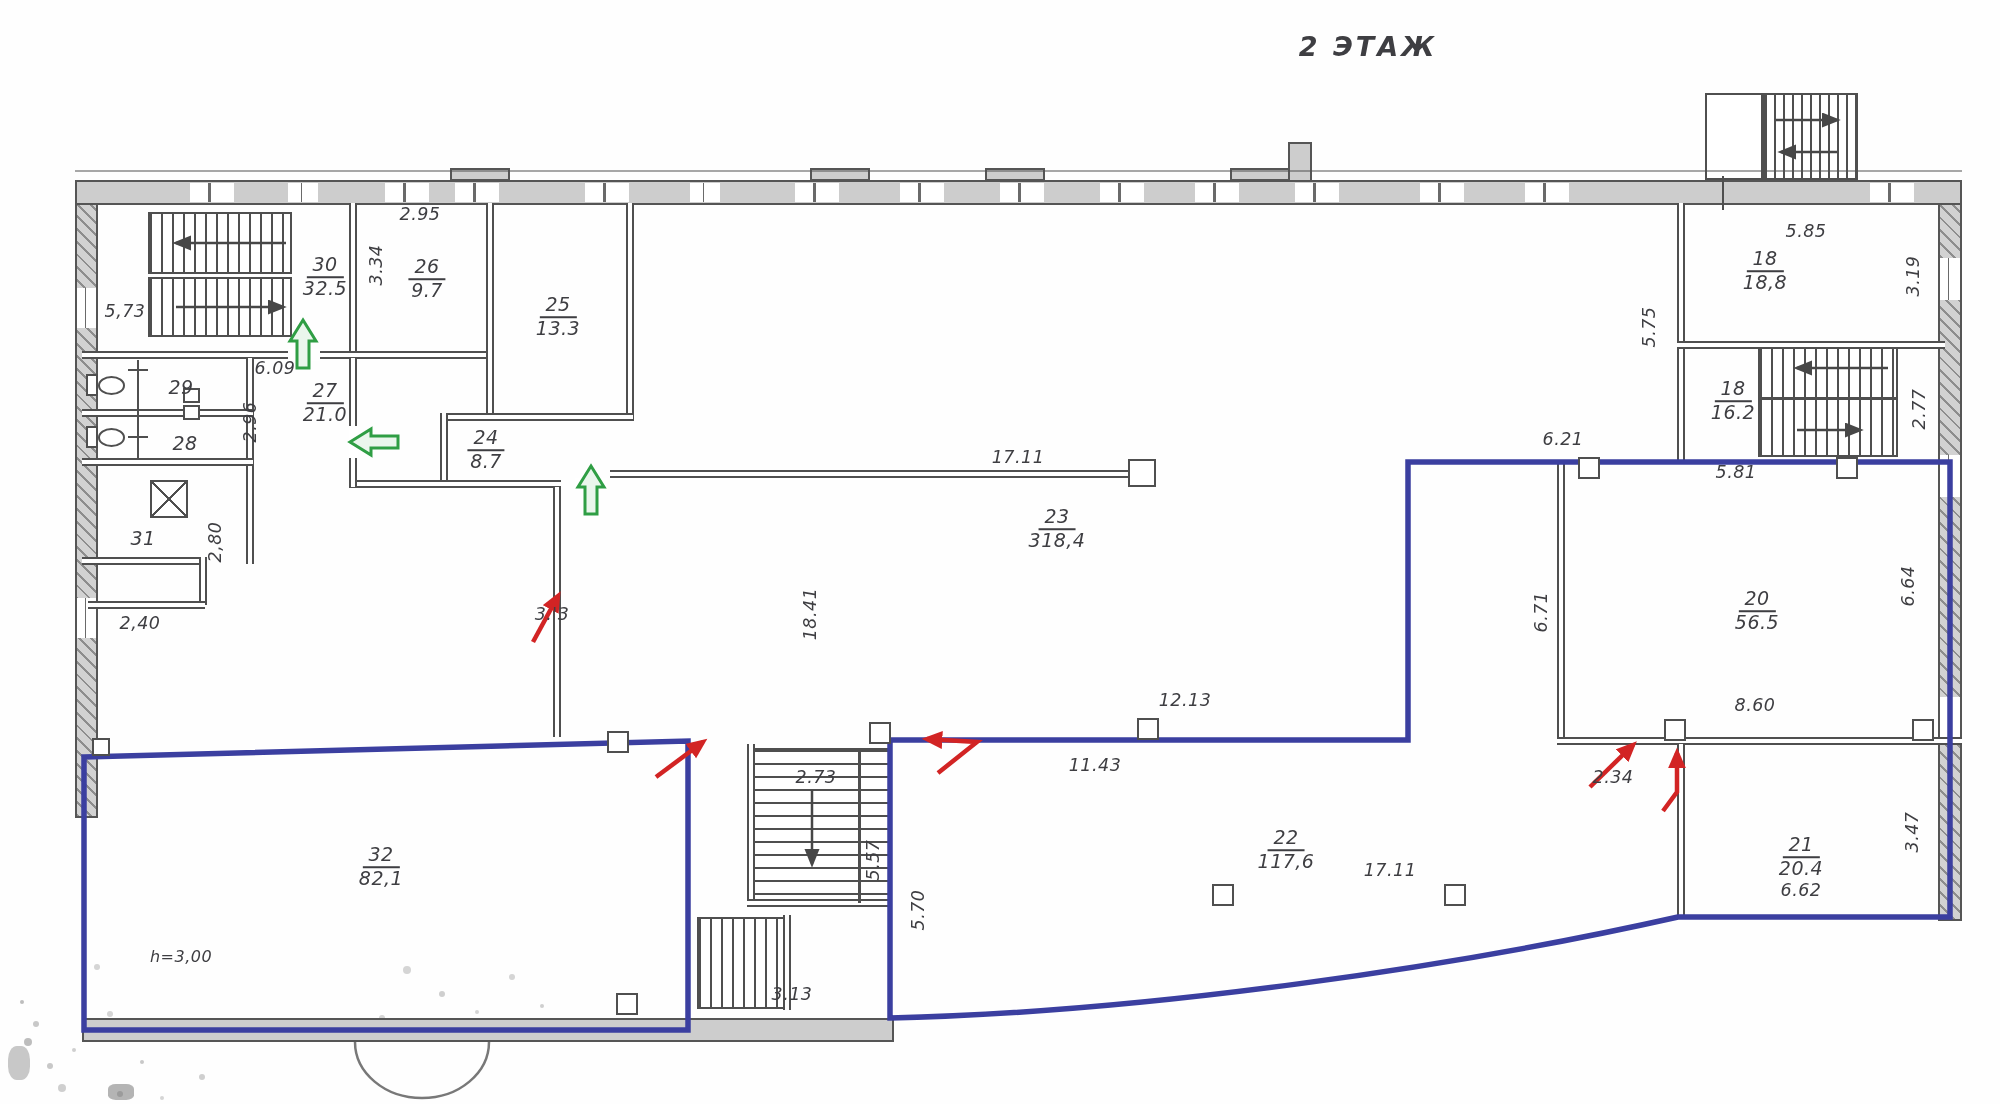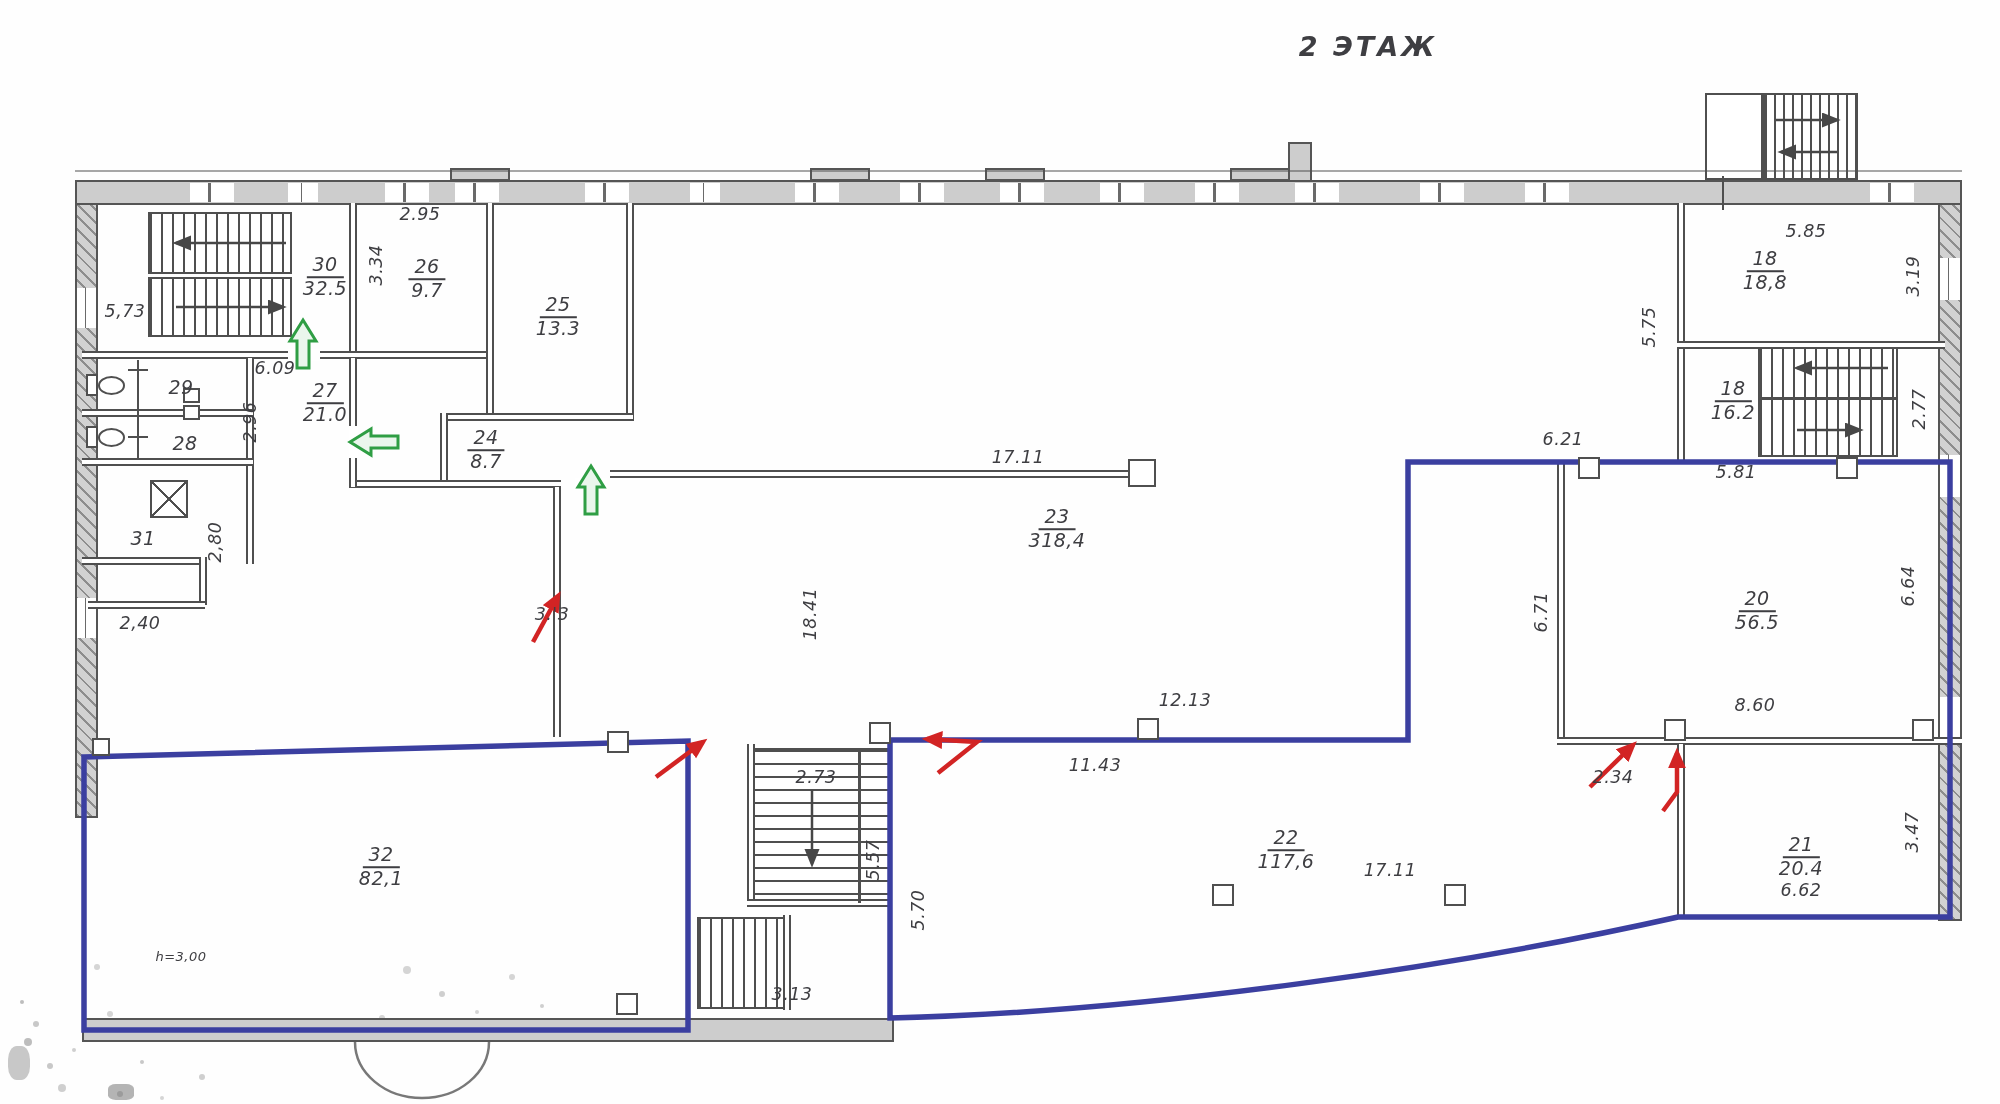--- a/index.html
+++ b/index.html
@@ -244,21 +244,21 @@
   <div class="lbl dim" style="left:1018px;top:457px;">17.11</div>
   <div class="lbl dim v" style="left:810px;top:614px;">18.41</div>
   <div class="lbl dim" style="left:552px;top:614px;">3.'3</div>
   <div class="lbl dim" style="left:816px;top:777px;">2.73</div>
   <div class="lbl dim v" style="left:873px;top:860px;">5.57</div>
   <div class="lbl dim v" style="left:918px;top:910px;">5.70</div>
   <div class="lbl dim" style="left:792px;top:994px;">3.13</div>
   <div class="lbl dim" style="left:1185px;top:700px;">12.13</div>
   <div class="lbl dim" style="left:1095px;top:765px;">11.43</div>
   <div class="lbl dim" style="left:1390px;top:870px;">17.11</div>
-  <div class="lbl dim" style="left:181px;top:956px;font-size:13px;">h=3,00</div>
+  <div class="lbl dim" style="left:181px;top:956px;font-size:16px;">h=3,00</div>
   <div class="lbl dim" style="left:1806px;top:231px;">5.85</div>
   <div class="lbl dim v" style="left:1913px;top:276px;">3.19</div>
   <div class="lbl dim v" style="left:1649px;top:327px;">5.75</div>
   <div class="lbl dim v" style="left:1919px;top:409px;">2.77</div>
   <div class="lbl dim" style="left:1736px;top:472px;">5.81</div>
   <div class="lbl dim" style="left:1563px;top:439px;">6.21</div>
   <div class="lbl dim v" style="left:1541px;top:612px;">6.71</div>
   <div class="lbl dim v" style="left:1908px;top:586px;">6.64</div>
   <div class="lbl dim" style="left:1755px;top:705px;">8.60</div>
   <div class="lbl dim" style="left:1613px;top:777px;">2.34</div>

